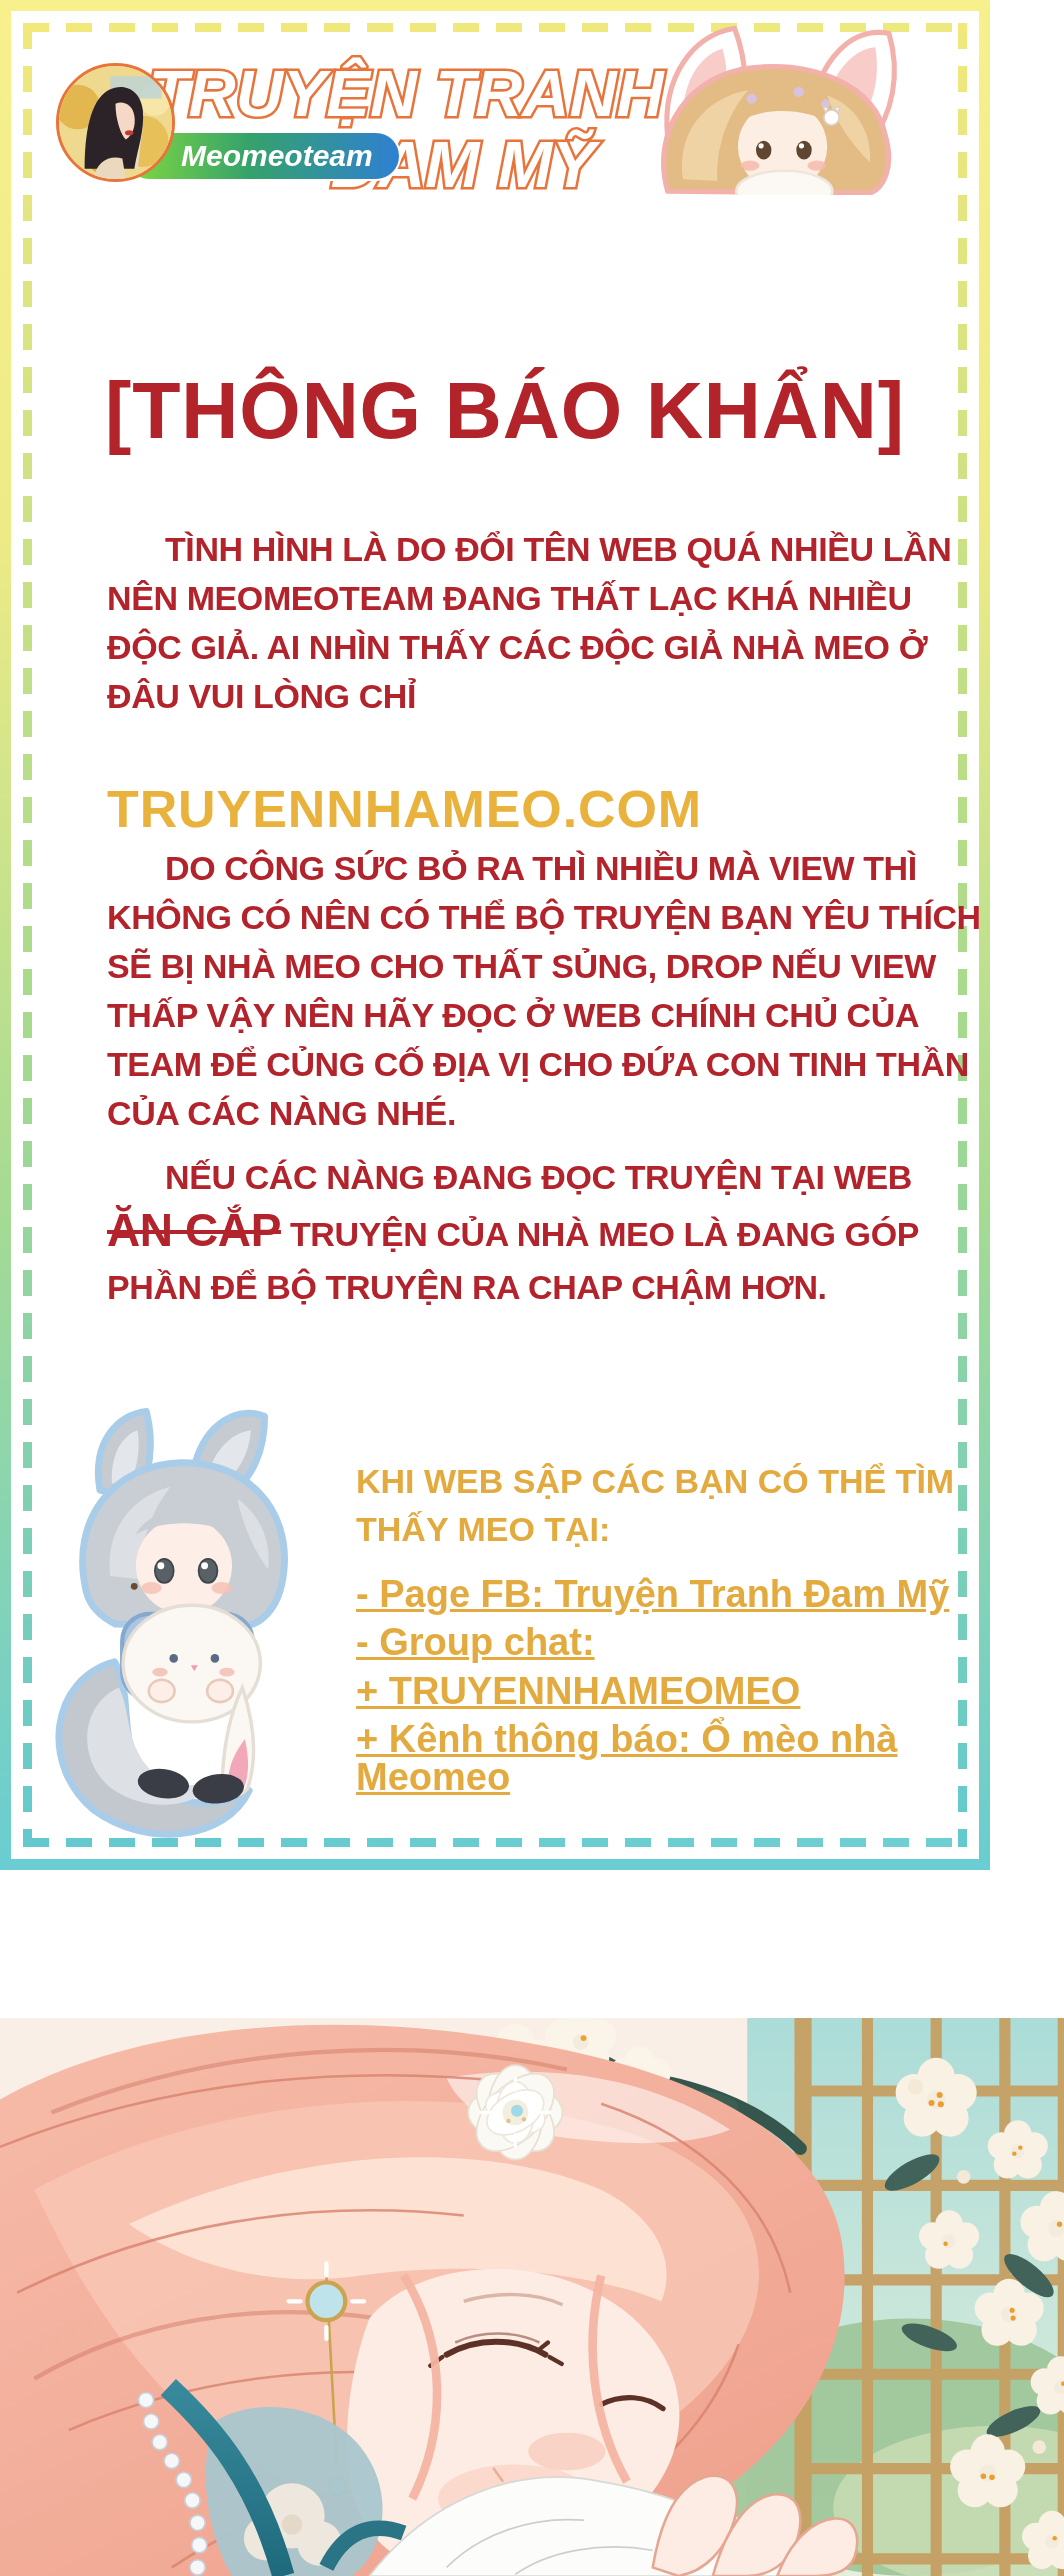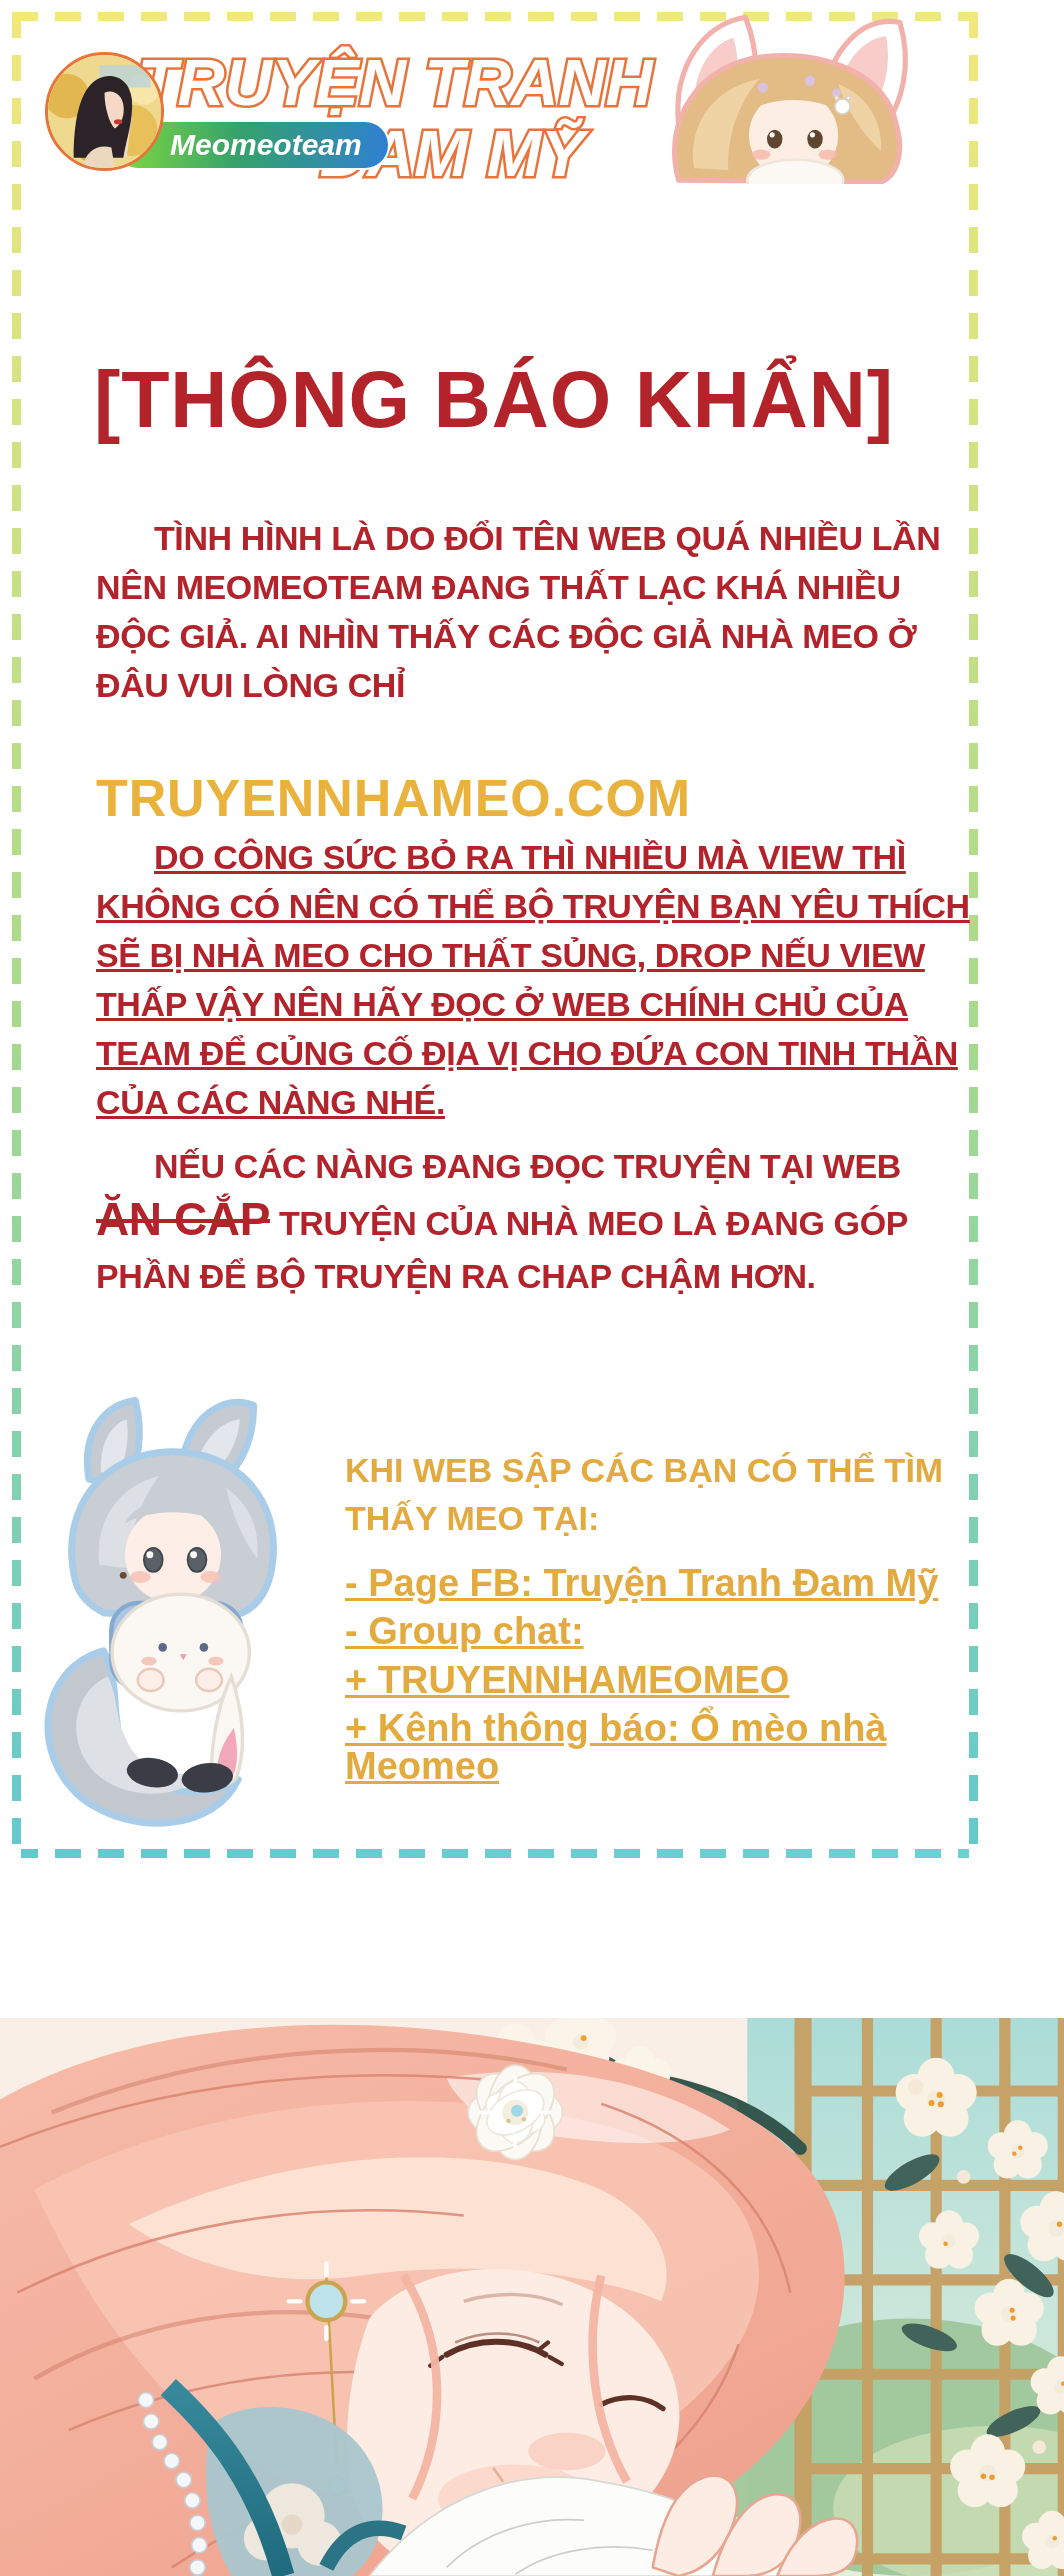--- a/index.html
+++ b/index.html
@@ -1,19 +1,19 @@
 <!DOCTYPE html>
 <html style="font-size:13.7px"><head>
 <meta charset="utf-8">
 <style>
   html,body{margin:0;padding:0;background:#fff;}
   .page{position:relative;width:1065px;height:2576px;overflow:hidden;background:#fff;
         font-family:"Liberation Sans","DejaVu Sans",sans-serif;}
   
-  .frame{position:absolute;left:0;top:0;width:990px;height:1870px;box-sizing:border-box;
+  .frame{position:absolute;left:0;top:0;width:990px;height:1870px;box-sizing:border-box;padding:11px;
          background:linear-gradient(180deg,#f7f08d 0%,#eeeb86 28%,#a6db92 64%,#69cdd2 100%);}
   .card{position:relative;width:100%;height:100%;background:#ffffff;}
   
   .dash{position:absolute;}
   .dash-top{left:12px;right:12px;top:12px;height:9.4px;
     background:repeating-linear-gradient(90deg,rgba(255,255,255,0) 0 26px,#fff 26px 43px),
                linear-gradient(90deg,#f2e87c,#ece97e);}
   .dash-bottom{left:12px;right:12px;bottom:12px;height:9.4px;
     background:repeating-linear-gradient(90deg,rgba(255,255,255,0) 0 26px,#fff 26px 43px),
                linear-gradient(90deg,#63c9cf,#6fd0d4);}
@@ -35,21 +35,21 @@
          fill:#fff;stroke:#e8743c;stroke-width:6px;paint-order:stroke fill;font-size:76px;}
   .fox{position:absolute;right:60px;top:5.2px;z-index:6;}
   
   .notice-heading{position:absolute;left:94px;top:354px;font-size:79px;font-weight:800;
          color:#b2232a;letter-spacing:0.9px;}
   .red-para{position:absolute;left:96px;width:874px;color:#b3232b;font-weight:800;
          font-size:34px;line-height:49px;letter-spacing:-0.4px;text-indent:58px;margin:0;}
   .p1{top:514px;} .weblabel{top:721px;text-indent:0;}
   .website{position:absolute;left:96px;top:768px;font-size:52px;font-weight:800;
          color:#e9b23d;letter-spacing:0.9px;text-align:center;}
-  .p2{top:833px;text-decoration:underline;} .p3{top:1140px;line-height:53px;}
+  .p2{top:833px;} .p3{top:1140px;line-height:53px;}
   .strike{font-size:46px;text-decoration:line-through;text-decoration-thickness:4.3px;}
   
   .wolf{position:absolute;left:21.5px;top:1393px;}
   .contact{position:absolute;left:345px;top:1434px;width:663px;color:#e3ab3f;}
   .contact-heading{font-size:34px;font-weight:800;line-height:48px;margin:12px 0 22px 0;letter-spacing:0;}
   .contact-item{font-size:38px;font-weight:700;line-height:38px;margin-bottom:10.3px;text-decoration:underline;}
   
   .artwork{position:absolute;left:0;top:2018px;width:1065px;height:558px;}
 </style>
 </head>

